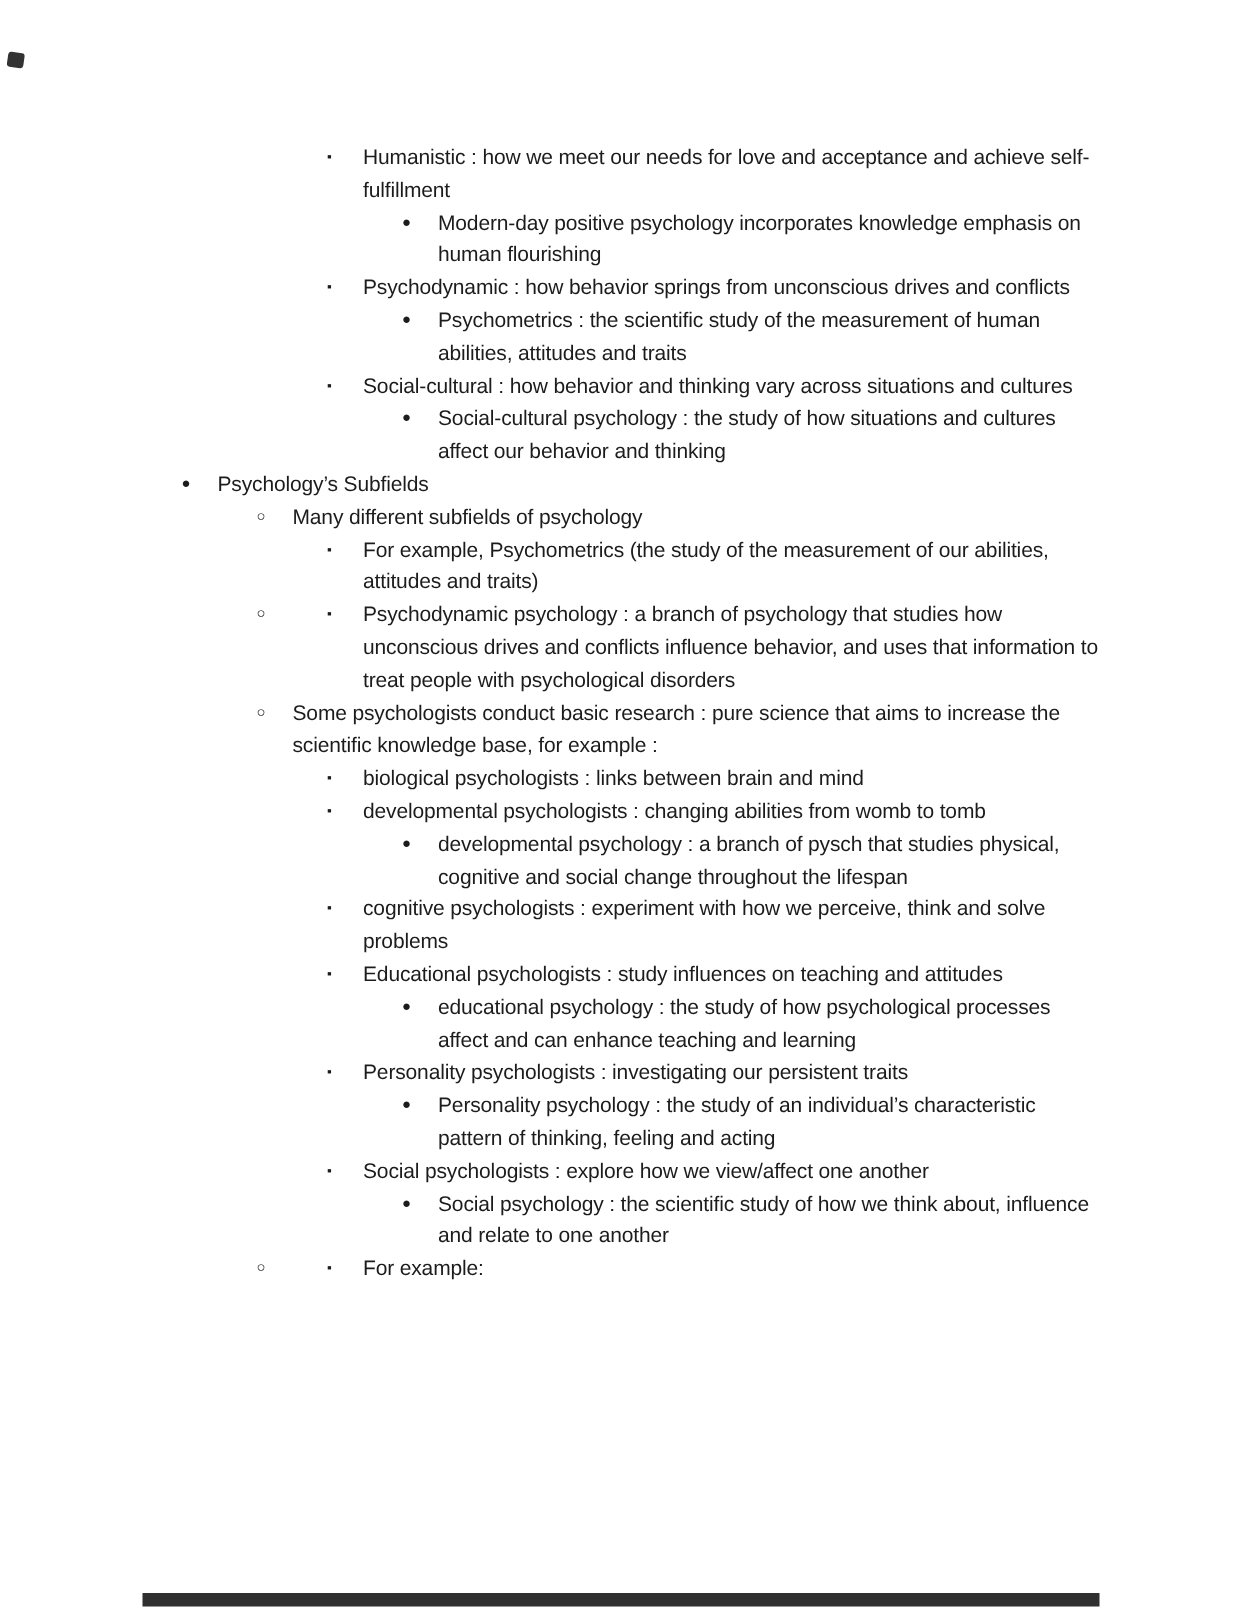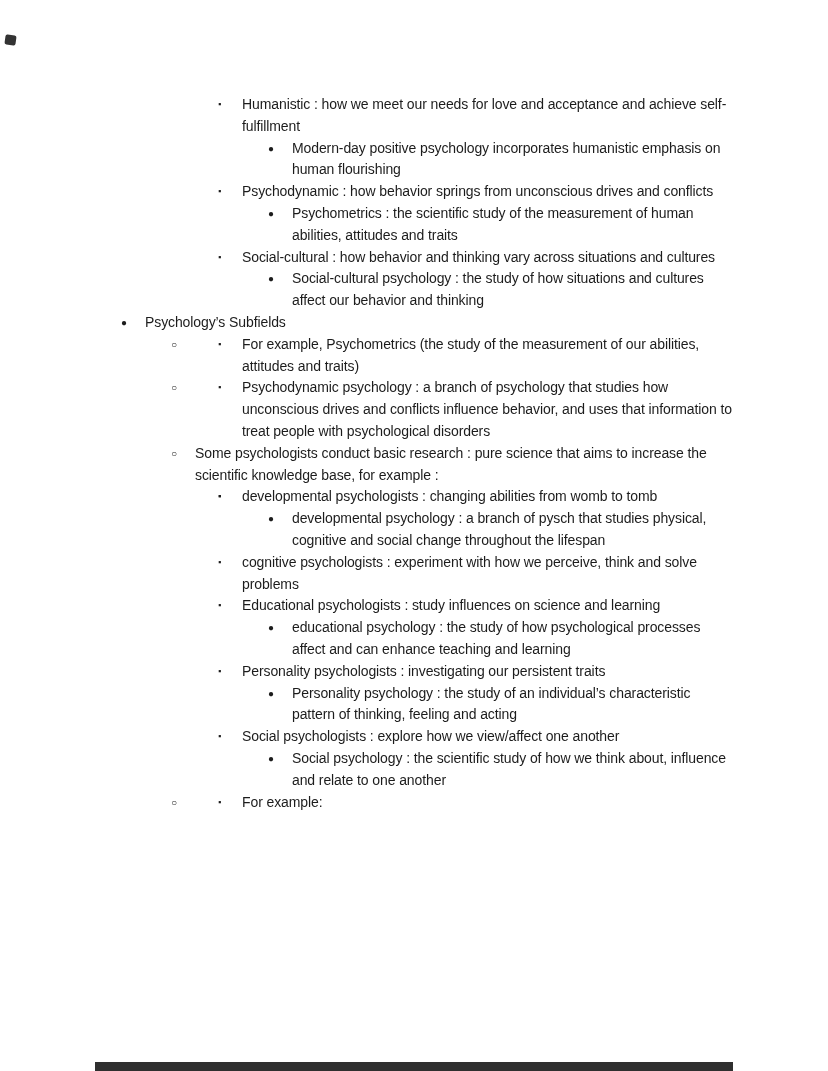--- a/index.html
+++ b/index.html
@@ -64,36 +64,36 @@
     background: #2f2f2f;
   }
 </style>
 </head>
 <body>
 
 <div class="page">
   <span class="corner-mark"></span>
   <div class="outline">
       <div class="item level-3"><span class="bullet bullet-square">▪</span><span>Humanistic : how we meet our needs for love and acceptance and achieve self-fulfillment</span></div>
-      <div class="item level-4"><span class="bullet bullet-disc">●</span><span>Modern-day positive psychology incorporates humanistic emphasis on human flourishing</span></div>
+      <div class="item level-4"><span class="bullet bullet-disc">●</span><span>Modern-day positive psychology incorporates knowledge emphasis on human flourishing</span></div>
       <div class="item level-3"><span class="bullet bullet-square">▪</span><span>Psychodynamic : how behavior springs from unconscious drives and conflicts</span></div>
       <div class="item level-4"><span class="bullet bullet-disc">●</span><span>Psychometrics : the scientific study of the measurement of human abilities, attitudes and traits</span></div>
       <div class="item level-3"><span class="bullet bullet-square">▪</span><span>Social-cultural : how behavior and thinking vary across situations and cultures</span></div>
       <div class="item level-4"><span class="bullet bullet-disc">●</span><span>Social-cultural psychology : the study of how situations and cultures affect our behavior and thinking</span></div>
       <div class="item level-1"><span class="bullet bullet-disc">●</span><span>Psychology’s Subfields</span></div>
-      <div class="item level-2"><span class="bullet bullet-circle">○</span></div>
+      <div class="item level-2"><span class="bullet bullet-circle">○</span><span>Many different subfields of psychology</span></div>
       <div class="item level-3"><span class="bullet bullet-square">▪</span><span>For example, Psychometrics (the study of the measurement of our abilities, attitudes and traits)</span></div>
       <div class="item level-2"><span class="bullet bullet-circle">○</span></div>
       <div class="item level-3"><span class="bullet bullet-square">▪</span><span>Psychodynamic psychology : a branch of psychology that studies how unconscious drives and conflicts influence behavior, and uses that information to treat people with psychological disorders</span></div>
       <div class="item level-2"><span class="bullet bullet-circle">○</span><span>Some psychologists conduct basic research : pure science that aims to increase the scientific knowledge base, for example :</span></div>
-      <div class="item level-3"><span class="bullet bullet-square">▪</span></div>
+      <div class="item level-3"><span class="bullet bullet-square">▪</span><span>biological psychologists : links between brain and mind</span></div>
       <div class="item level-3"><span class="bullet bullet-square">▪</span><span>developmental psychologists : changing abilities from womb to tomb</span></div>
       <div class="item level-4"><span class="bullet bullet-disc">●</span><span>developmental psychology : a branch of pysch that studies physical, cognitive and social change throughout the lifespan</span></div>
       <div class="item level-3"><span class="bullet bullet-square">▪</span><span>cognitive psychologists : experiment with how we perceive, think and solve problems</span></div>
-      <div class="item level-3"><span class="bullet bullet-square">▪</span><span>Educational psychologists : study influences on science and learning</span></div>
+      <div class="item level-3"><span class="bullet bullet-square">▪</span><span>Educational psychologists : study influences on teaching and attitudes</span></div>
       <div class="item level-4"><span class="bullet bullet-disc">●</span><span>educational psychology : the study of how psychological processes affect and can enhance teaching and learning</span></div>
       <div class="item level-3"><span class="bullet bullet-square">▪</span><span>Personality psychologists : investigating our persistent traits</span></div>
       <div class="item level-4"><span class="bullet bullet-disc">●</span><span>Personality psychology : the study of an individual’s characteristic pattern of thinking, feeling and acting</span></div>
       <div class="item level-3"><span class="bullet bullet-square">▪</span><span>Social psychologists : explore how we view/affect one another</span></div>
       <div class="item level-4"><span class="bullet bullet-disc">●</span><span>Social psychology : the scientific study of how we think about, influence and relate to one another</span></div>
       <div class="item level-2"><span class="bullet bullet-circle">○</span></div>
       <div class="item level-3"><span class="bullet bullet-square">▪</span><span>For example:</span></div>
     </div>
   <div class="bottom-bar"></div>
 </div>

